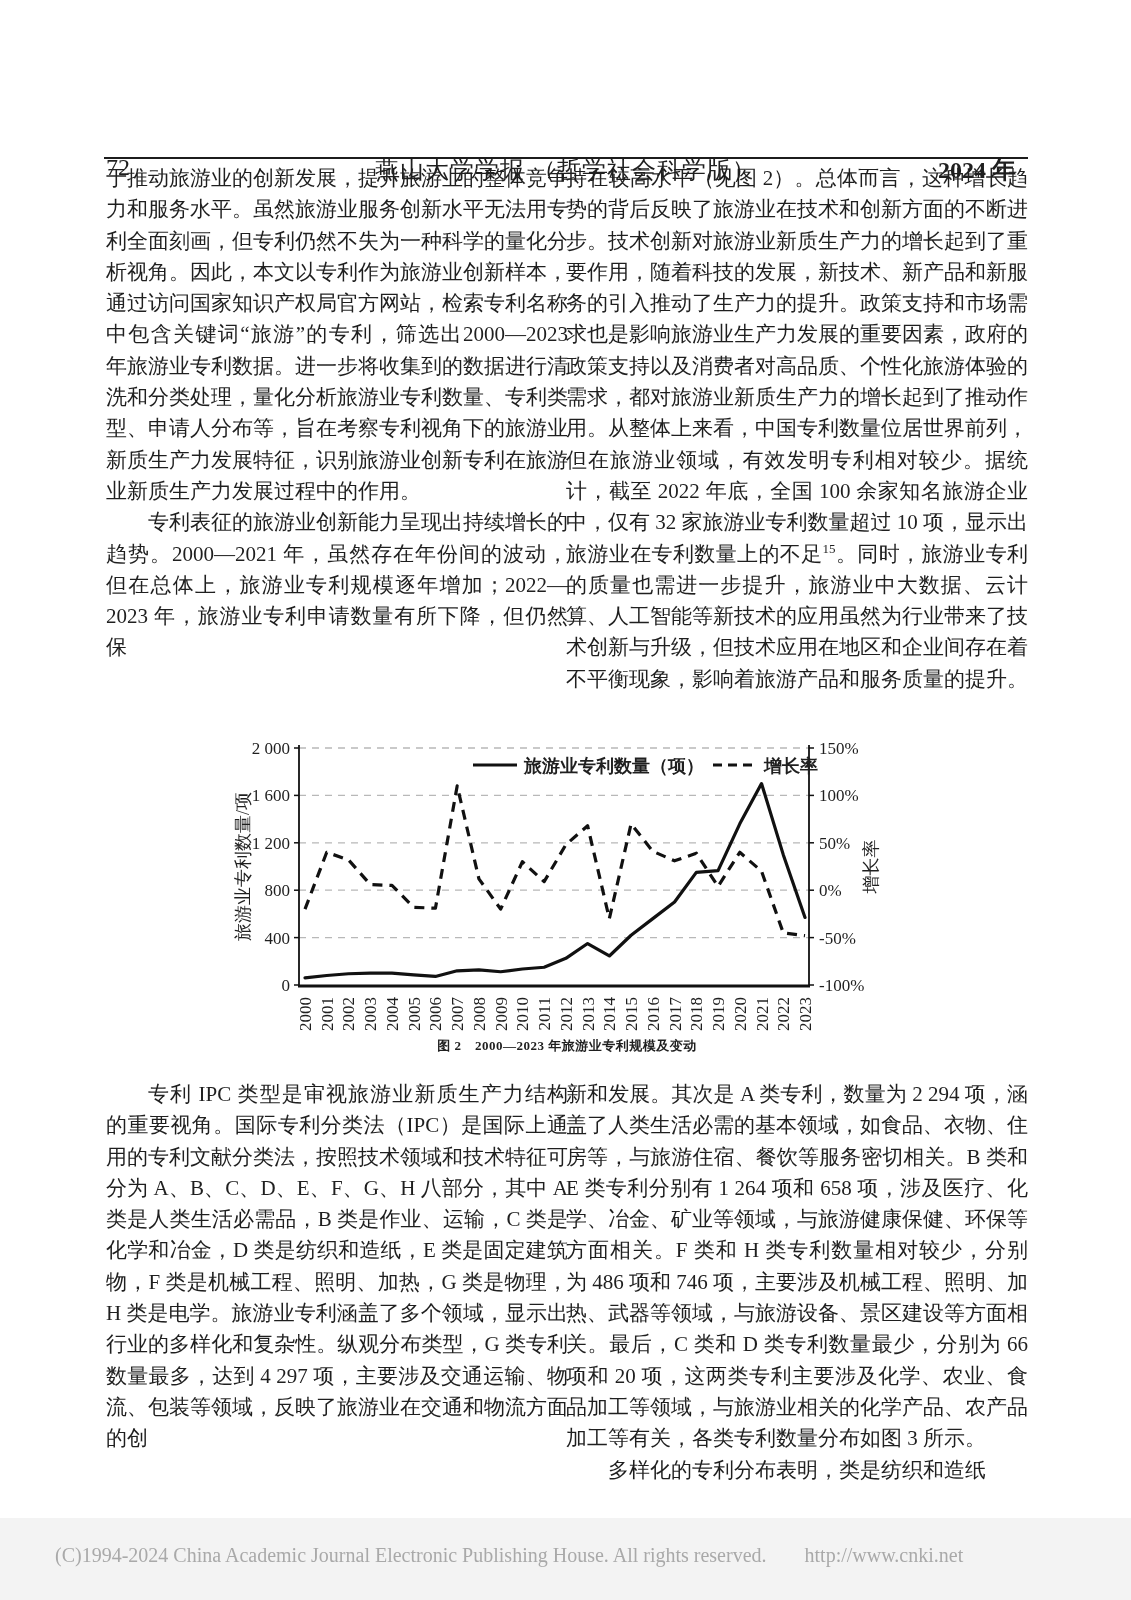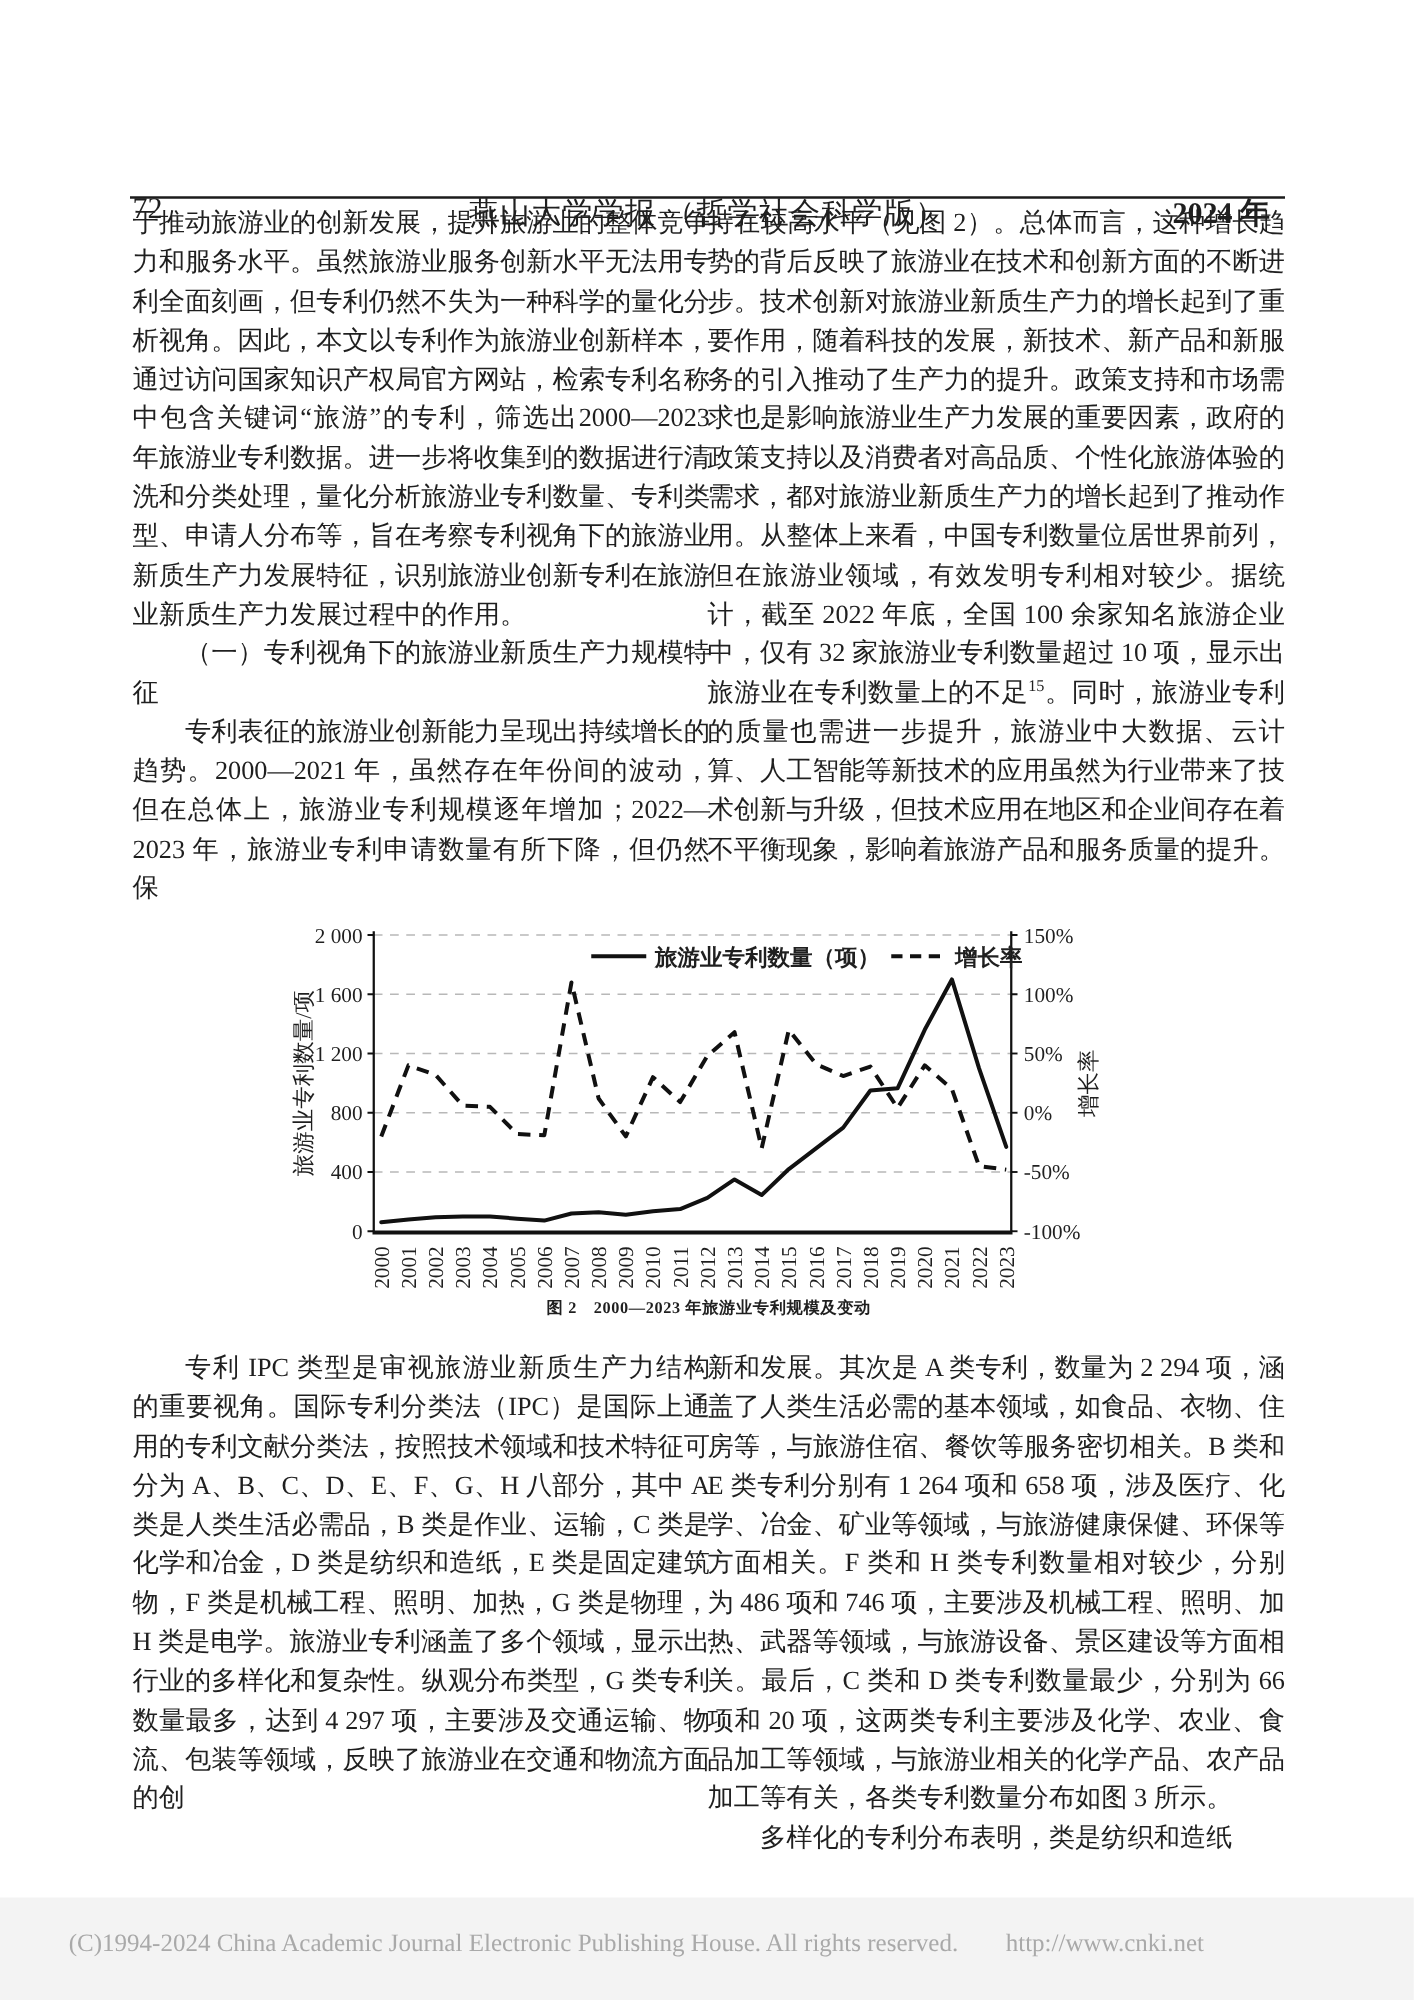--- a/index.html
+++ b/index.html
@@ -38,21 +38,20 @@
 
 <div class="abs header-row">
   <span class="page-num">72</span>
   <span class="journal-title">燕山大学学报 （哲学社会科学版）</span>
   <span class="year-label">2024 年</span>
 </div>
 <div class="abs header-rule"></div>
 
 <div class="abs col upper-left">
   <p>于推动旅游业的创新发展，提升旅游业的整体竞争力和服务水平。虽然旅游业服务创新水平无法用专利全面刻画，但专利仍然不失为一种科学的量化分析视角。因此，本文以专利作为旅游业创新样本，通过访问国家知识产权局官方网站，检索专利名称中包含关键词“旅游”的专利，筛选出2000—2023 年旅游业专利数据。进一步将收集到的数据进行清洗和分类处理，量化分析旅游业专利数量、专利类型、申请人分布等，旨在考察专利视角下的旅游业新质生产力发展特征，识别旅游业创新专利在旅游业新质生产力发展过程中的作用。</p>
-  <p class="indent">（一）专利视角下的旅游业新质生产力规模特征</p>
   <p class="indent">专利表征的旅游业创新能力呈现出持续增长的趋势。2000—2021 年，虽然存在年份间的波动，但在总体上，旅游业专利规模逐年增加；2022—2023 年，旅游业专利申请数量有所下降，但仍然保</p>
 </div>
 
 <div class="abs col upper-right">
   <p><span>持在较高水平（见图 2）。总体而言，这种增长趋势的背后反映了旅游业在技术和创新方面的不断进步。技术创新对旅游业新质生产力的增长起到了重要作用，随着科技的发展，新技术、新产品和新服务的引入推动了生产力的提升。政策支持和市场需求也是影响旅游业生产力发展的重要因素，政府的政策支持以及消费者对高品质、个性化旅游体验的需求，都对旅游业新质生产力的增长起到了推动作用。从整体上来看，中国专利数量位居世界前列，但在旅游业领域，有效发明专利相对较少。据统计，截至 2022 年底，全国 100 余家知名旅游企业中，仅有 32 家旅游业专利数量超过 10 项，显示出旅游业在专利数量上的不足</span><sup class="cite">15</sup><span>。同时，旅游业专利的质量也需进一步提升，旅游业中大数据、云计算、人工智能等新技术的应用虽然为行业带来了技术创新与升级，但技术应用在地区和企业间存在着不平衡现象，影响着旅游产品和服务质量的提升。</span></p>
 </div>
 
 <div class="abs chart-wrap" id="chart"><svg width="690" height="330" viewBox="0 0 690 330">
       <line x1="74" y1="202.6" x2="584" y2="202.6" stroke="#b8b8b8" stroke-width="1.3" stroke-dasharray="7 6"></line>
       <line x1="74" y1="155.2" x2="584" y2="155.2" stroke="#b8b8b8" stroke-width="1.3" stroke-dasharray="7 6"></line>

